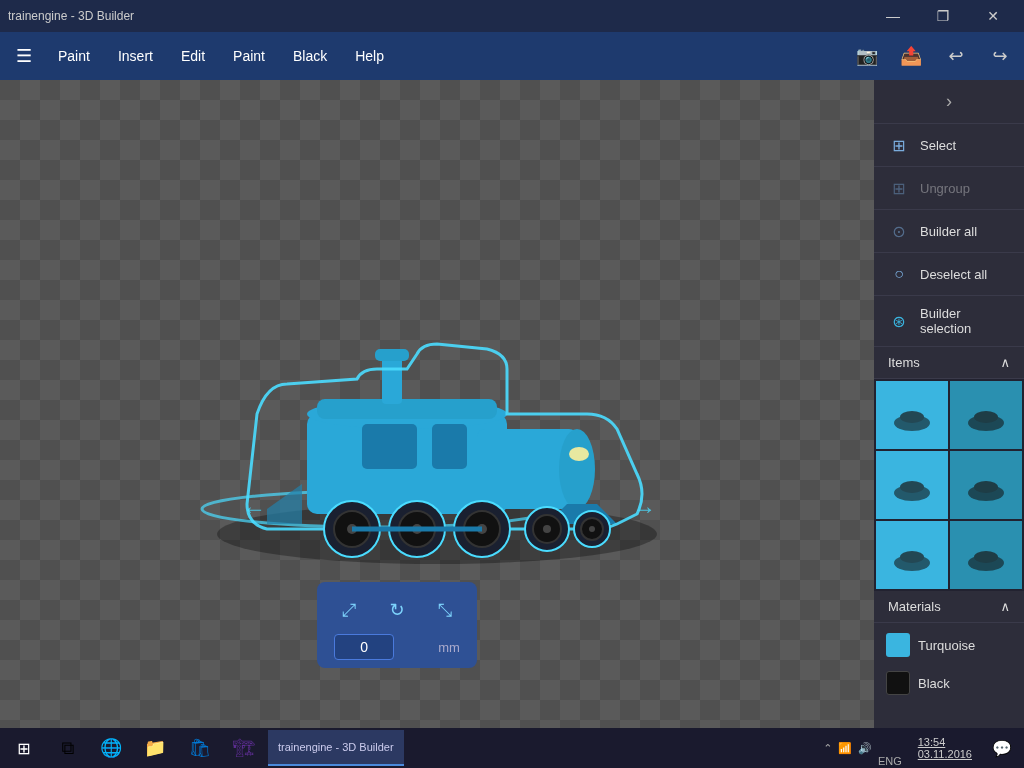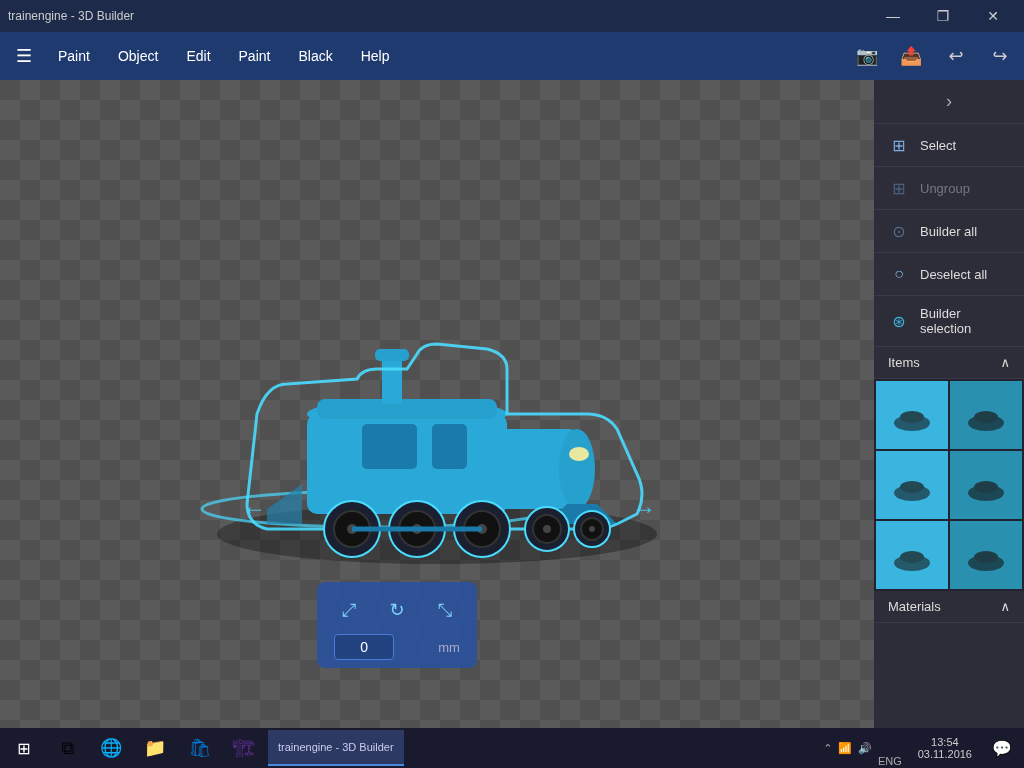--- a/index.html
+++ b/index.html
@@ -251,24 +251,25 @@
       background: rgba(100,150,255,0.25);
       cursor: pointer;
       font-size: 12px; color: #cce;
       border-bottom: 2px solid #4a8adc;
     }
     .taskbar-right {
       margin-left: auto;
       display: flex; align-items: center; gap: 4px;
     }
     .taskbar-clock {
-      text-align: center;
+      text-align: left;
       font-size: 11px;
       color: #ccc;
       padding: 0 8px;
+      text-decoration: underline;
     }
     .taskbar-sys {
       display: flex; align-items: center; gap: 6px;
       font-size: 11px; color: #aaa;
       padding: 0 4px;
     }
     .taskbar-notif {
       width: 36px; height: 36px;
       display: flex; align-items: center; justify-content: center;
       cursor: pointer; font-size: 16px; color: #ccc;
@@ -282,21 +283,21 @@
   <div id="titlebar-controls">
     <div class="titlebar-btn">—</div>
     <div class="titlebar-btn">❐</div>
     <div class="titlebar-btn close">✕</div>
   </div>
 </div>
 
 <div id="menubar">
   <div class="menu-hamburger">☰</div>
   <div class="menu-item">Paint</div>
-  <div class="menu-item">Object</div>
+  <div class="menu-item">Insert</div>
   <div class="menu-item">Edit</div>
   <div class="menu-item">Paint</div>
   <div class="menu-item">Black</div>
   <div class="menu-item">Help</div>
   <div class="menubar-right">
     <div class="toolbar-btn">📷</div>
     <div class="toolbar-btn">📤</div>
     <div class="toolbar-btn">↩</div>
     <div class="toolbar-btn">↪</div>
   </div>
@@ -454,20 +455,30 @@
           <ellipse cx="25" cy="22" rx="12" ry="6" fill="#1a1a1a"></ellipse>
         </svg>
       </div>
     </div>
 
     <div class="panel-section-header">
       <span>Materials</span>
       <span>∧</span>
     </div>
 
+    <div class="materials-list">
+      <div class="material-item">
+        <div class="material-swatch material-turquoise"></div>
+        <span>Turquoise</span>
+      </div>
+      <div class="material-item">
+        <div class="material-swatch material-black"></div>
+        <span>Black</span>
+      </div>
+    </div>
 
   </div>
 </div>
 
 <div id="taskbar">
   <div class="taskbar-start">⊞</div>
   <div class="taskbar-btn">⧉</div>
   <div class="taskbar-btn" style="color:#1da1f2">🌐</div>
   <div class="taskbar-btn" style="color:#f9a825">📁</div>
   <div class="taskbar-btn" style="color:#0078d4">🛍</div>

